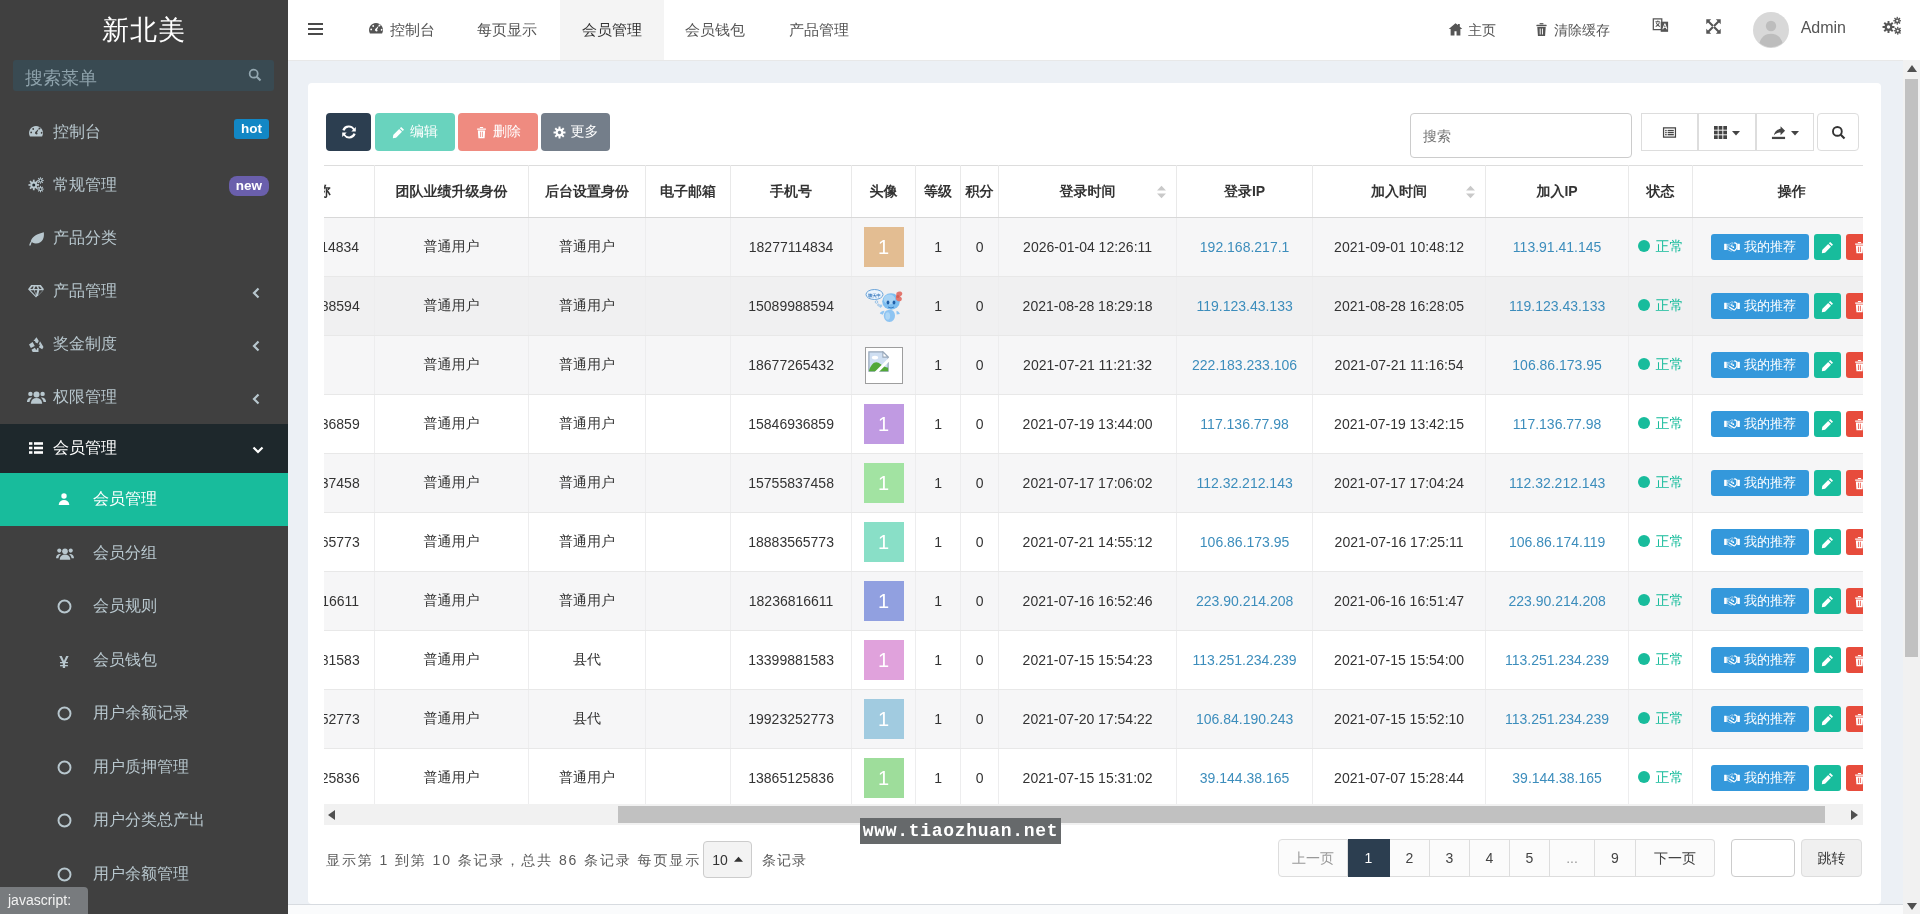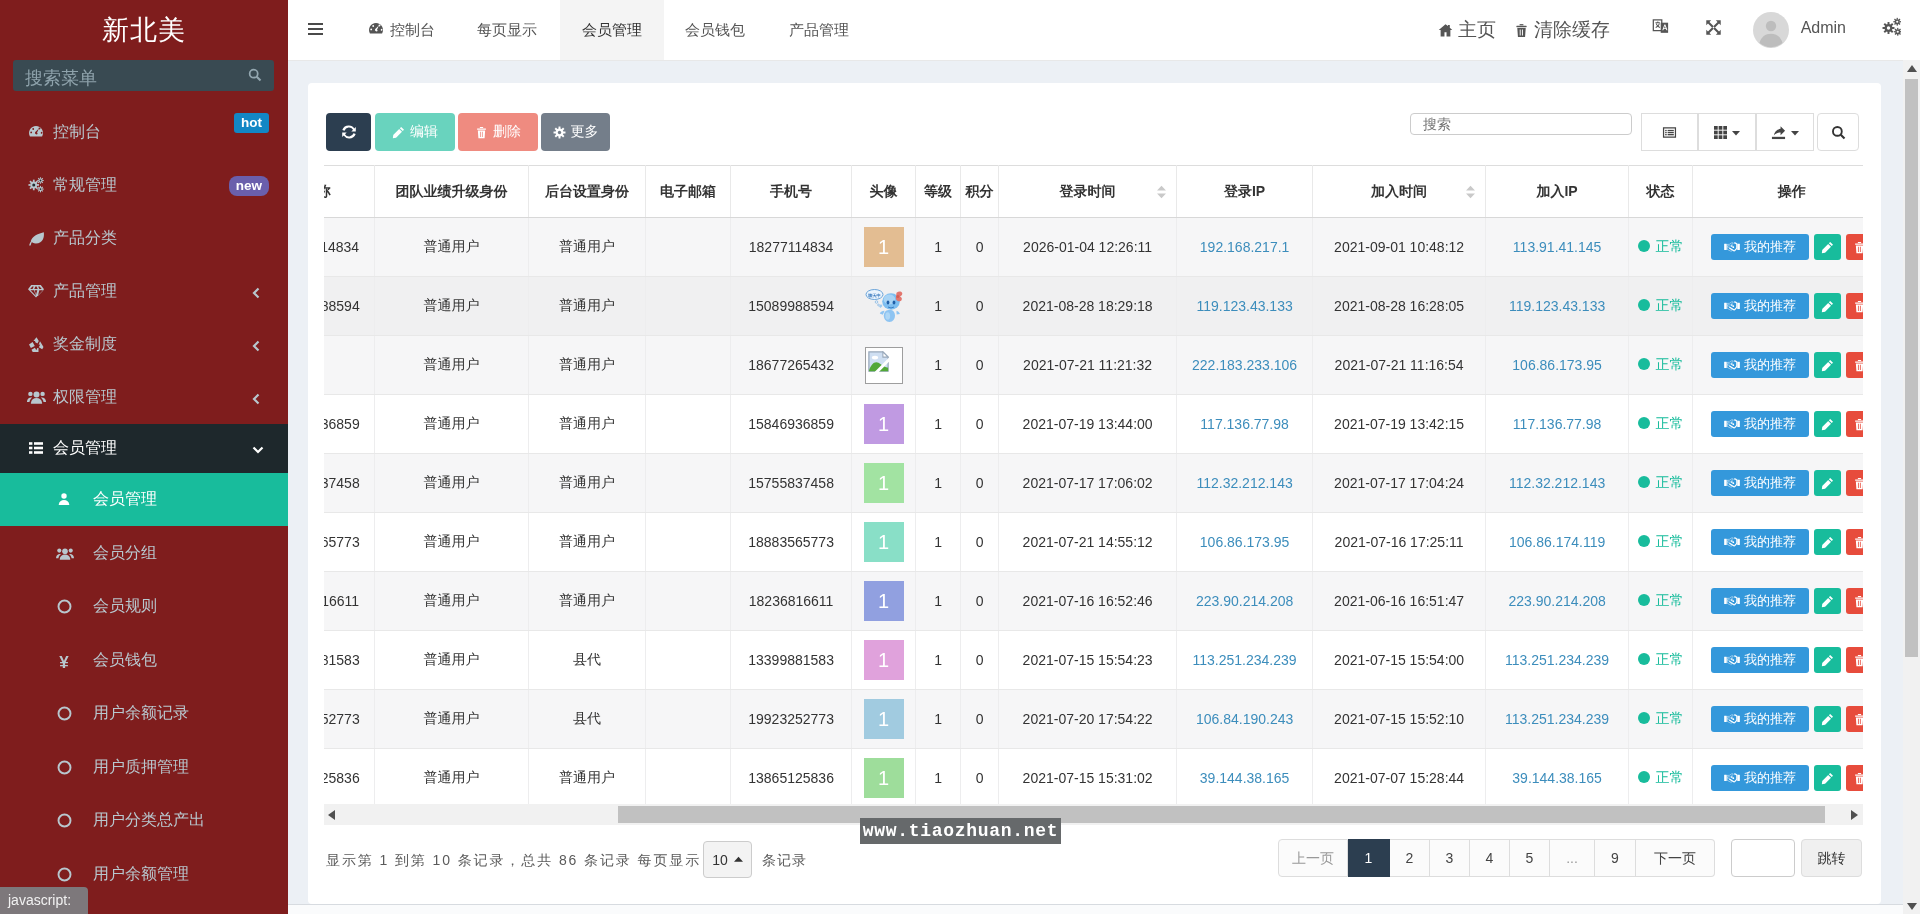--- a/index.html
+++ b/index.html
@@ -2,21 +2,21 @@
 <html><head><meta charset="utf-8"><title>会员管理</title><style>
 *{margin:0;padding:0}
 html,body{width:1920px;height:914px;overflow:hidden;font-family:"Liberation Sans",sans-serif}
 body{position:relative;background:#ecf0f5}
 .mico{position:absolute;left:27px;top:18px;width:18px;text-align:center}
 .mtxt{position:absolute;left:53px;top:16px;font-size:16px;color:#b8c7ce}
 .cico{position:absolute;left:56px;top:19px;width:16px;text-align:center}
 .ctxt{position:absolute;left:93px;top:16px;font-size:16px;color:#b8c7ce}
 .ntab{position:absolute;top:0;height:60px;line-height:60px;font-size:15px;color:#555;padding:0 2px}
 .ntab.active{background:#f4f4f4;color:#333}
-.nr{position:absolute;top:0;height:60px;line-height:60px;font-size:19px;color:#555}
+.nr{position:absolute;top:0;height:60px;line-height:60px;font-size:14px;color:#555}
 table.grid{border-collapse:collapse;table-layout:fixed;width:1631px;font-size:14px;color:#333}
 table.grid th{position:relative;height:51px;font-weight:700;text-align:center;border-top:1px solid #ddd;border-bottom:1px solid #d8d8d8;border-right:1px solid #e9e9e9;background:#fff;font-size:14px}
 table.grid th:last-child{border-right:none}
 table.grid td{height:58px;text-align:center;border-bottom:1px solid #e8e8e8;border-right:1px solid #ededee;overflow:hidden;white-space:nowrap}
 table.grid td:last-child{border-right:none}
 table.grid a{color:#3c8dbc;text-decoration:none}
 .tbtn{position:absolute;top:30px;height:38px;background:#fff;border:1px solid #ddd;box-sizing:border-box;display:flex;align-items:center;justify-content:center}
 .pgl{list-style:none;display:flex}
 .pgl li{height:38px;line-height:36px;text-align:center;border:1px solid #ddd;border-left:none;box-sizing:border-box;font-size:14px;color:#444;background:#fbfbfb}
 .pgl li:first-child{border-left:1px solid #ddd;border-radius:4px 0 0 4px}
@@ -56,21 +56,21 @@
           <rect x="5.95" y="0.56" width="2.10" height="2.80" transform="rotate(90 7.0 7.0)"></rect>
           <rect x="5.95" y="0.56" width="2.10" height="2.80" transform="rotate(135 7.0 7.0)"></rect>
           <rect x="5.95" y="0.56" width="2.10" height="2.80" transform="rotate(180 7.0 7.0)"></rect>
           <rect x="5.95" y="0.56" width="2.10" height="2.80" transform="rotate(225 7.0 7.0)"></rect>
           <rect x="5.95" y="0.56" width="2.10" height="2.80" transform="rotate(270 7.0 7.0)"></rect>
           <rect x="5.95" y="0.56" width="2.10" height="2.80" transform="rotate(315 7.0 7.0)"></rect>
           <circle cx="7.0" cy="7.0" r="4.20"></circle>
           <circle cx="7.0" cy="7.0" r="1.82" fill="#747e8a"></circle>
         </g>
       </svg>更多</div>
-<input style="position: absolute; left: 1102px; top: 30px; width: 222px; height: 22px; border: 1px solid rgb(204, 204, 204); border-radius: 4px; box-sizing: border-box; padding: 0px 12px; font-size: 14px; color: rgb(153, 153, 153); font-family: inherit;" placeholder="搜索">
+<input style="position: absolute; left: 1102px; top: 30px; width: 222px; height: 45px; border: 1px solid rgb(204, 204, 204); border-radius: 4px; box-sizing: border-box; padding: 0px 12px; font-size: 14px; color: rgb(153, 153, 153); font-family: inherit;" placeholder="搜索">
 <div class="tbtn" style="left:1333px;width:57px">
       <svg width="15" height="15" viewBox="0 0 16 16" xmlns="http://www.w3.org/2000/svg">
         <g fill="#444">
           <path d="M1 2.5h14v11H1v-11zm1.3 1.3v8.4h11.4V3.8H2.3z"></path>
           <rect x="3.4" y="5.2" width="1.6" height="1.4"></rect>
           <rect x="6" y="5.2" width="6.6" height="1.4"></rect>
           <rect x="3.4" y="7.4" width="1.6" height="1.4"></rect>
           <rect x="6" y="7.4" width="6.6" height="1.4"></rect>
           <rect x="3.4" y="9.6" width="1.6" height="1.4"></rect>
           <rect x="6" y="9.6" width="6.6" height="1.4"></rect>
@@ -712,35 +712,35 @@
       <li class="" style="width:40px">5</li>
       <li class="dis" style="width:45px">...</li>
       <li class="" style="width:41px">9</li>
       <li class="" style="width:79px">下一页</li>
     </ul>
 <input style="position: absolute; left: 1423px; top: 756px; width: 64px; height: 38px; border: 1px solid rgb(204, 204, 204); border-radius: 4px; box-sizing: border-box; font-family: inherit;">
 <div style="position:absolute;left:1493px;top:756px;width:61px;height:38px;background:#f0f0f0;border:1px solid #ddd;border-radius:4px;box-sizing:border-box;text-align:center;line-height:36px;font-size:14px;color:#333">跳转</div>
 
 </div>
 <div style="position:absolute;left:288px;top:904px;width:1615px;height:10px;background:#fafbfc;border-top:1px solid #d7dbe0;box-sizing:border-box"></div>
-<div style="position:absolute;left:0;top:0;width:288px;height:914px;background:#7f1d1d;overflow:hidden">
+<div style="position:absolute;left:0;top:0;width:288px;height:914px;background:#404040;overflow:hidden">
 <div style="position:absolute;left:0;top:12px;width:288px;text-align:center;color:#fff;font-size:27px;letter-spacing:1px">新北美</div>
 <div style="position:absolute;left:13px;top:60px;width:261px;height:31px;background:#394a52;border-radius:3px">
   <span style="position:absolute;left:12px;top:6px;color:#8fa3ac;font-size:18px">搜索菜单</span>
   <span style="position:absolute;right:12px;top:8px"><svg width="14" height="14" viewBox="0 0 16 16" xmlns="http://www.w3.org/2000/svg">
           <circle cx="6.5" cy="6.5" r="4.6" fill="none" stroke="#93a7b0" stroke-width="2"></circle>
           <path d="m10 10 4.3 4.3" stroke="#93a7b0" stroke-width="2.4"></path>
         </svg></span>
 </div>
 <div style="position:absolute;left:0;top:106px;width:288px;height:53px">
       <span class="mico"><svg width="16" height="16" viewBox="0 0 16 16" xmlns="http://www.w3.org/2000/svg">
           <path fill="#b8c7ce" d="M8 2a7 7 0 0 0-6.06 10.5h12.12A7 7 0 0 0 8 2zM3.2 9.3a.9.9 0 1 1 0-1.8.9.9 0 0 1 0 1.8zm2-3.4a.9.9 0 1 1 0-1.8.9.9 0 0 1 0 1.8zm4.4 4.1a1.5 1.5 0 0 1-2.3-1.9l3.6-3.5-1.9 4.2c.4.3.6.7.6 1.2zm1.2-5a.9.9 0 0 1 0-1.3l.2.1a.9.9 0 1 1-.2 1.2zm2 3.4a.9.9 0 1 1 0 .9"></path>
         </svg></span>
       <span class="mtxt">控制台</span>
-      <span style="position:absolute;right:19px;top:7px;background:#1287c5;color:#fff;font-size:13.5px;font-weight:700;padding:2px 7px 3px;border-radius:3px">hot</span>
+      <span style="position:absolute;right:19px;top:13px;background:#1287c5;color:#fff;font-size:13.5px;font-weight:700;padding:2px 7px 3px;border-radius:3px">hot</span>
     </div>
     <div style="position:absolute;left:0;top:159px;width:288px;height:53px">
       <span class="mico"><svg width="16" height="16" viewBox="0 0 16 16" xmlns="http://www.w3.org/2000/svg">
           <g transform="translate(0,2.2)">
             <g fill="#b8c7ce">
               <rect x="4.89" y="0.46" width="1.72" height="2.30" transform="rotate(0 5.75 5.75)"></rect>
               <rect x="4.89" y="0.46" width="1.72" height="2.30" transform="rotate(45 5.75 5.75)"></rect>
               <rect x="4.89" y="0.46" width="1.72" height="2.30" transform="rotate(90 5.75 5.75)"></rect>
               <rect x="4.89" y="0.46" width="1.72" height="2.30" transform="rotate(135 5.75 5.75)"></rect>
               <rect x="4.89" y="0.46" width="1.72" height="2.30" transform="rotate(180 5.75 5.75)"></rect>

